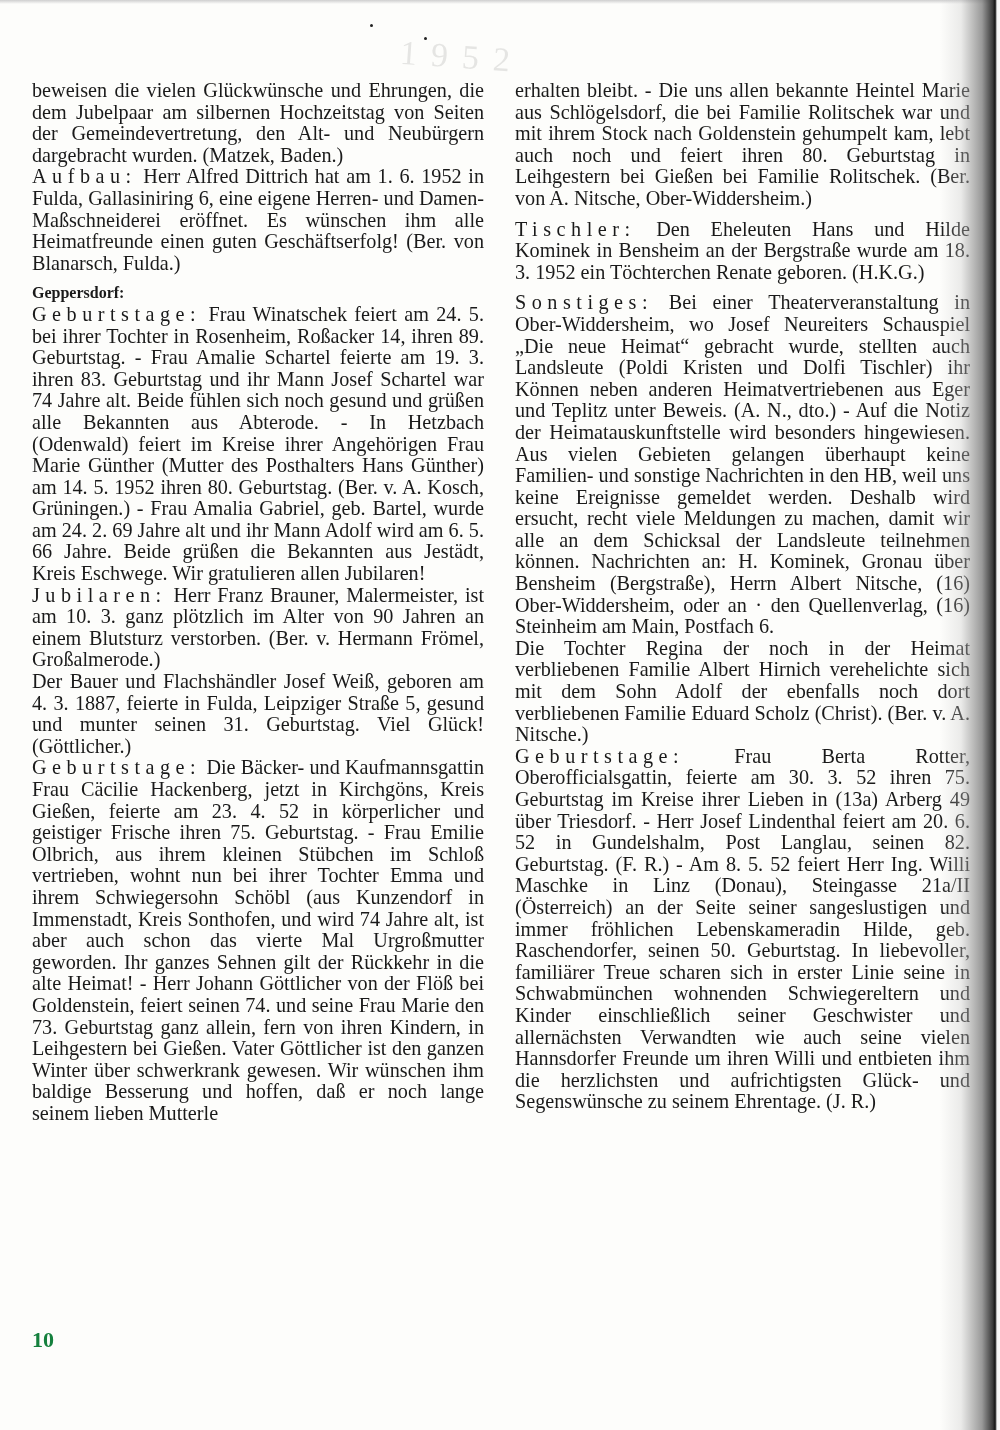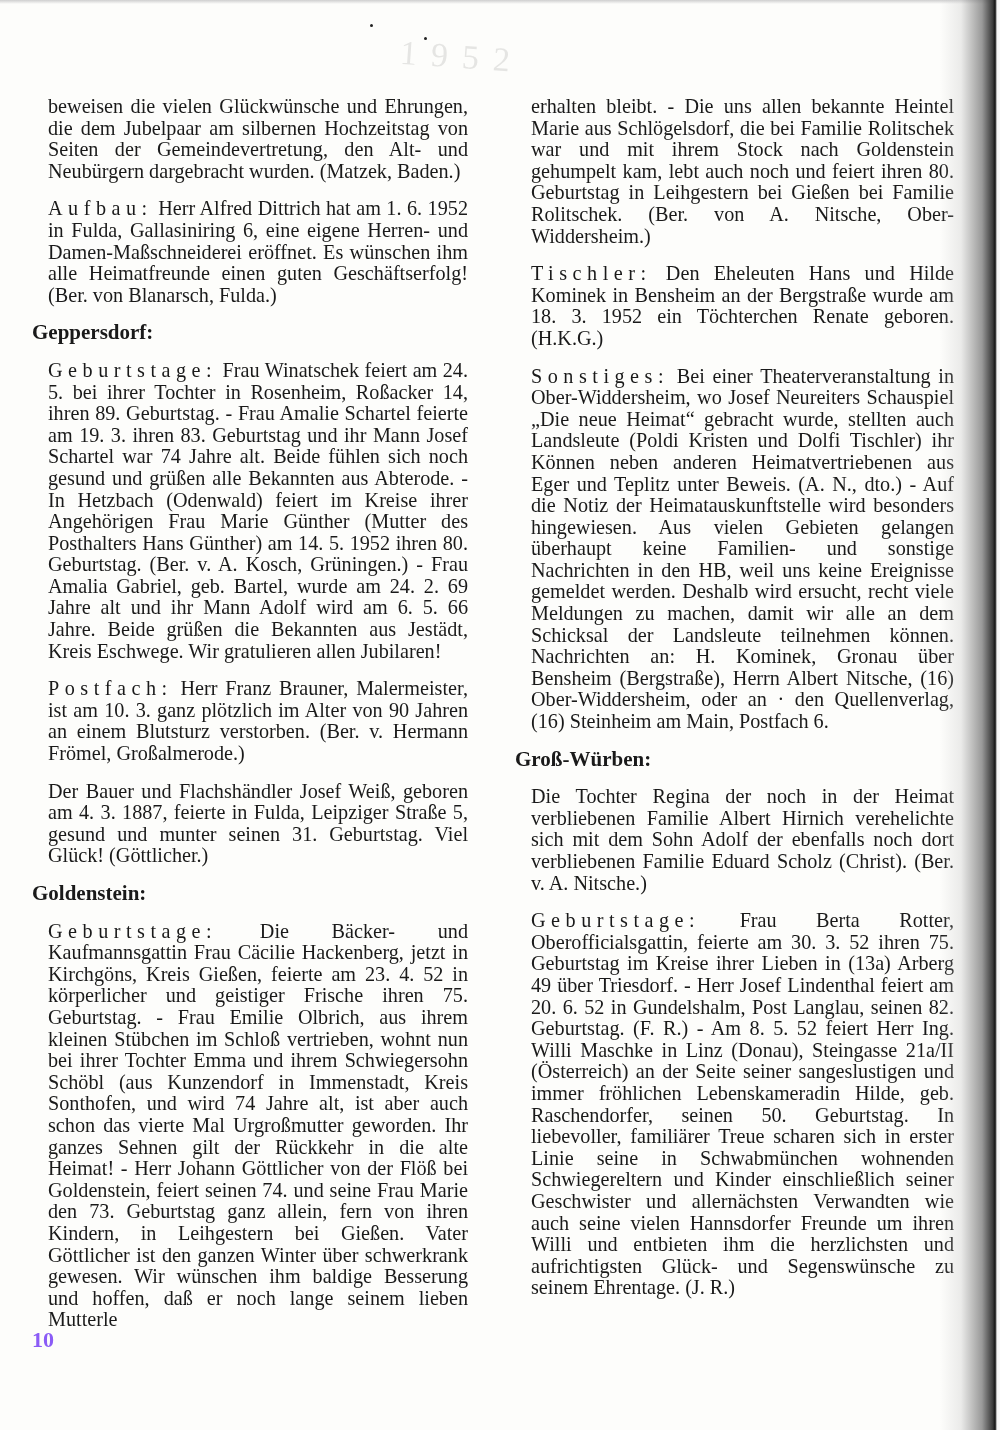--- a/index.html
+++ b/index.html
@@ -55,63 +55,61 @@
       width: 452px;
       font-family: "Liberation Serif", serif;
       font-size: 20.2px;
       line-height: 21.6px;
       text-align: justify;
       hyphens: manual;
     }
     .col-left { left: 32px; }
     .col-right { left: 515px; width: 455px; }
     .para {
-      margin: 16px;
+      margin: 0;
     }
     .heading {
       font-weight: bold;
       margin: 8px 0 0 0;
-      font-size: 21px;
+      font-size: 16px;
     }
     .gap { margin-top: 9px; }
     .spaced {
       letter-spacing: 5.5px;
     }
     .page-number {
       position: absolute;
       left: 32px;
       top: 1327px;
       font-family: "Liberation Serif", serif;
       font-size: 22px;
       font-weight: bold;
-      color: #8b5cf6;
+      color: #15803d;
     }
   </style>
 </head>
 <body>
 
 <div class="page-top-edge"></div>
 <div class="stamp">1952</div>
 <div class="speck" style="left:370px;top:24px;"></div>
 <div class="speck" style="left:424px;top:37px;"></div>
 
 <div class="column col-left" id="col-left">
     <p class="para"><span>beweisen die vielen Glückwünsche und Ehrungen, die dem Jubelpaar am silbernen Hochzeitstag von Seiten der Gemeindevertretung, den Alt- und Neubürgern dargebracht wurden. (Matzek, Baden.)</span></p>
     <p class="para"><span class="spaced">Aufbau:</span><span> Herr Alfred Dittrich hat am 1. 6. 1952 in Fulda, Gallasiniring 6, eine eigene Herren- und Damen-Maßschneiderei eröffnet. Es wünschen ihm alle Heimatfreunde einen guten Geschäftserfolg! (Ber. von Blanarsch, Fulda.)</span></p>
     <div class="heading">Geppersdorf:</div>
     <p class="para"><span class="spaced">Geburtstage:</span><span> Frau Winatschek feiert am 24. 5. bei ihrer Tochter in Rosenheim, Roßacker 14, ihren 89. Geburtstag. - Frau Amalie Schartel feierte am 19. 3. ihren 83. Geburtstag und ihr Mann Josef Schartel war 74 Jahre alt. Beide fühlen sich noch gesund und grüßen alle Bekannten aus Abterode. - In Hetzbach (Odenwald) feiert im Kreise ihrer Angehörigen Frau Marie Günther (Mutter des Posthalters Hans Günther) am 14. 5. 1952 ihren 80. Geburtstag. (Ber. v. A. Kosch, Grüningen.) - Frau Amalia Gabriel, geb. Bartel, wurde am 24. 2. 69 Jahre alt und ihr Mann Adolf wird am 6. 5. 66 Jahre. Beide grüßen die Bekannten aus Jestädt, Kreis Eschwege. Wir gratulieren allen Jubilaren!</span></p>
-    <p class="para"><span class="spaced">Postfach:</span><span> Herr Franz Brauner, Malermeister, ist am 10. 3. ganz plötzlich im Alter von 90 Jahren an einem Blutsturz verstorben. (Ber. v. Hermann Frömel, Großalmerode.)</span></p>
+    <p class="para"><span class="spaced">Jubilaren:</span><span> Herr Franz Brauner, Malermeister, ist am 10. 3. ganz plötzlich im Alter von 90 Jahren an einem Blutsturz verstorben. (Ber. v. Hermann Frömel, Großalmerode.)</span></p>
     <p class="para"><span>Der Bauer und Flachshändler Josef Weiß, geboren am 4. 3. 1887, feierte in Fulda, Leipziger Straße 5, gesund und munter seinen 31. Geburtstag. Viel Glück! (Göttlicher.)</span></p>
-    <div class="heading">Goldenstein:</div>
     <p class="para"><span class="spaced">Geburtstage:</span><span> Die Bäcker- und Kaufmannsgattin Frau Cäcilie Hackenberg, jetzt in Kirchgöns, Kreis Gießen, feierte am 23. 4. 52 in körperlicher und geistiger Frische ihren 75. Geburtstag. - Frau Emilie Olbrich, aus ihrem kleinen Stübchen im Schloß vertrieben, wohnt nun bei ihrer Tochter Emma und ihrem Schwiegersohn Schöbl (aus Kunzendorf in Immenstadt, Kreis Sonthofen, und wird 74 Jahre alt, ist aber auch schon das vierte Mal Urgroßmutter geworden. Ihr ganzes Sehnen gilt der Rückkehr in die alte Heimat! - Herr Johann Göttlicher von der Flöß bei Goldenstein, feiert seinen 74. und seine Frau Marie den 73. Geburtstag ganz allein, fern von ihren Kindern, in Leihgestern bei Gießen. Vater Göttlicher ist den ganzen Winter über schwerkrank gewesen. Wir wünschen ihm baldige Besserung und hoffen, daß er noch lange seinem lieben Mutterle</span></p>
   </div>
 <div class="column col-right" id="col-right">
     <p class="para"><span>erhalten bleibt. - Die uns allen bekannte Heintel Marie aus Schlögelsdorf, die bei Familie Rolitschek war und mit ihrem Stock nach Goldenstein gehumpelt kam, lebt auch noch und feiert ihren 80. Geburtstag in Leihgestern bei Gießen bei Familie Rolitschek. (Ber. von A. Nitsche, Ober-Widdersheim.)</span></p>
     <p class="para gap"><span class="spaced">Tischler:</span><span> Den Eheleuten Hans und Hilde Kominek in Bensheim an der Bergstraße wurde am 18. 3. 1952 ein Töchterchen Renate geboren. (H.K.G.)</span></p>
     <p class="para gap"><span class="spaced">Sonstiges:</span><span> Bei einer Theaterveranstaltung in Ober-Widdersheim, wo Josef Neureiters Schauspiel „Die neue Heimat“ gebracht wurde, stellten auch Landsleute (Poldi Kristen und Dolfi Tischler) ihr Können neben anderen Heimatvertriebenen aus Eger und Teplitz unter Beweis. (A. N., dto.) - Auf die Notiz der Heimatauskunftstelle wird besonders hingewiesen. Aus vielen Gebieten gelangen überhaupt keine Familien- und sonstige Nachrichten in den HB, weil uns keine Ereignisse gemeldet werden. Deshalb wird ersucht, recht viele Meldungen zu machen, damit wir alle an dem Schicksal der Landsleute teilnehmen können. Nachrichten an: H. Kominek, Gronau über Bensheim (Bergstraße), Herrn Albert Nitsche, (16) Ober-Widdersheim, oder an · den Quellenverlag, (16) Steinheim am Main, Postfach 6.</span></p>
-    <div class="heading gap">Groß-Würben:</div>
     <p class="para"><span>Die Tochter Regina der noch in der Heimat verbliebenen Familie Albert Hirnich verehelichte sich mit dem Sohn Adolf der ebenfalls noch dort verbliebenen Familie Eduard Scholz (Christ). (Ber. v. A. Nitsche.)</span></p>
     <p class="para"><span class="spaced">Geburtstage:</span><span> Frau Berta Rotter, Oberofficialsgattin, feierte am 30. 3. 52 ihren 75. Geburtstag im Kreise ihrer Lieben in (13a) Arberg 49 über Triesdorf. - Herr Josef Lindenthal feiert am 20. 6. 52 in Gundelshalm, Post Langlau, seinen 82. Geburtstag. (F. R.) - Am 8. 5. 52 feiert Herr Ing. Willi Maschke in Linz (Donau), Steingasse 21a/II (Österreich) an der Seite seiner sangeslustigen und immer fröhlichen Lebenskameradin Hilde, geb. Raschendorfer, seinen 50. Geburtstag. In liebevoller, familiärer Treue scharen sich in erster Linie seine in Schwabmünchen wohnenden Schwiegereltern und Kinder einschließlich seiner Geschwister und allernächsten Verwandten wie auch seine vielen Hannsdorfer Freunde um ihren Willi und entbieten ihm die herzlichsten und aufrichtigsten Glück- und Segenswünsche zu seinem Ehrentage. (J. R.)</span></p>
   </div>
 
 <div class="page-number">10</div>
 
 <div class="binding-shadow"></div>
 
 </body></html>

